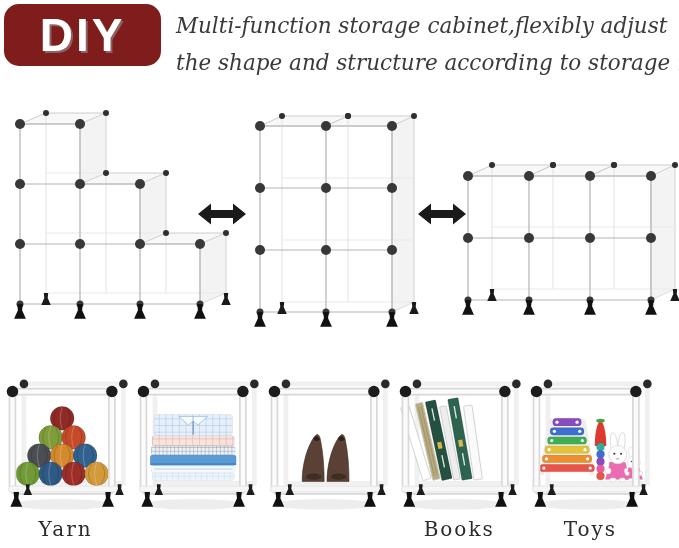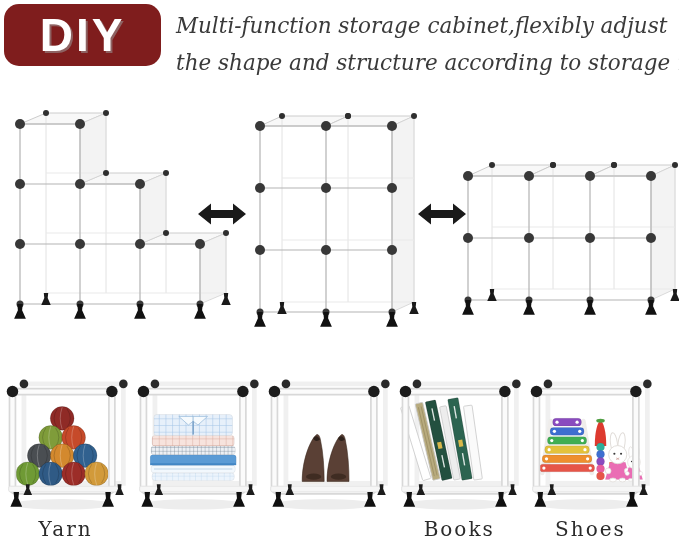--- a/index.html
+++ b/index.html
@@ -458,15 +458,15 @@
         <rect x="8" y="113" width="118" height="6" rx="2" fill="#f6f6f6" stroke="#e3e3e3" stroke-width="1"></rect>
         <circle cx="24" cy="6" r="4.5" fill="#2a2a2a"></circle>
         <circle cx="128" cy="6" r="4.5" fill="#2a2a2a"></circle>
         <circle cx="12" cy="14" r="6" fill="#1c1c1c"></circle>
         <circle cx="116" cy="14" r="6" fill="#1c1c1c"></circle>
         <path d="M25.92 111 L26.4 115.8 L23.52 122.2 L32.48 122.2 L29.6 115.8 L30.08 111 Z" fill="#1c1c1c"></path>
         <path d="M121.92 111 L122.4 115.8 L119.52 122.2 L128.48 122.2 L125.6 115.8 L126.08 111 Z" fill="#1c1c1c"></path>
         <path d="M13.14 119 L13.8 125.6 L9.84 134.4 L22.16 134.4 L18.2 125.6 L18.86 119 Z" fill="#101010"></path>
         <path d="M109.14 119 L109.8 125.6 L105.84 134.4 L118.16 134.4 L114.2 125.6 L114.86 119 Z" fill="#101010"></path>
       </svg>
-    <div class="cat-label">Shoes</div>
+    <div class="cat-label">Toys</div>
   </div>
 </div>
 
 </body></html>

